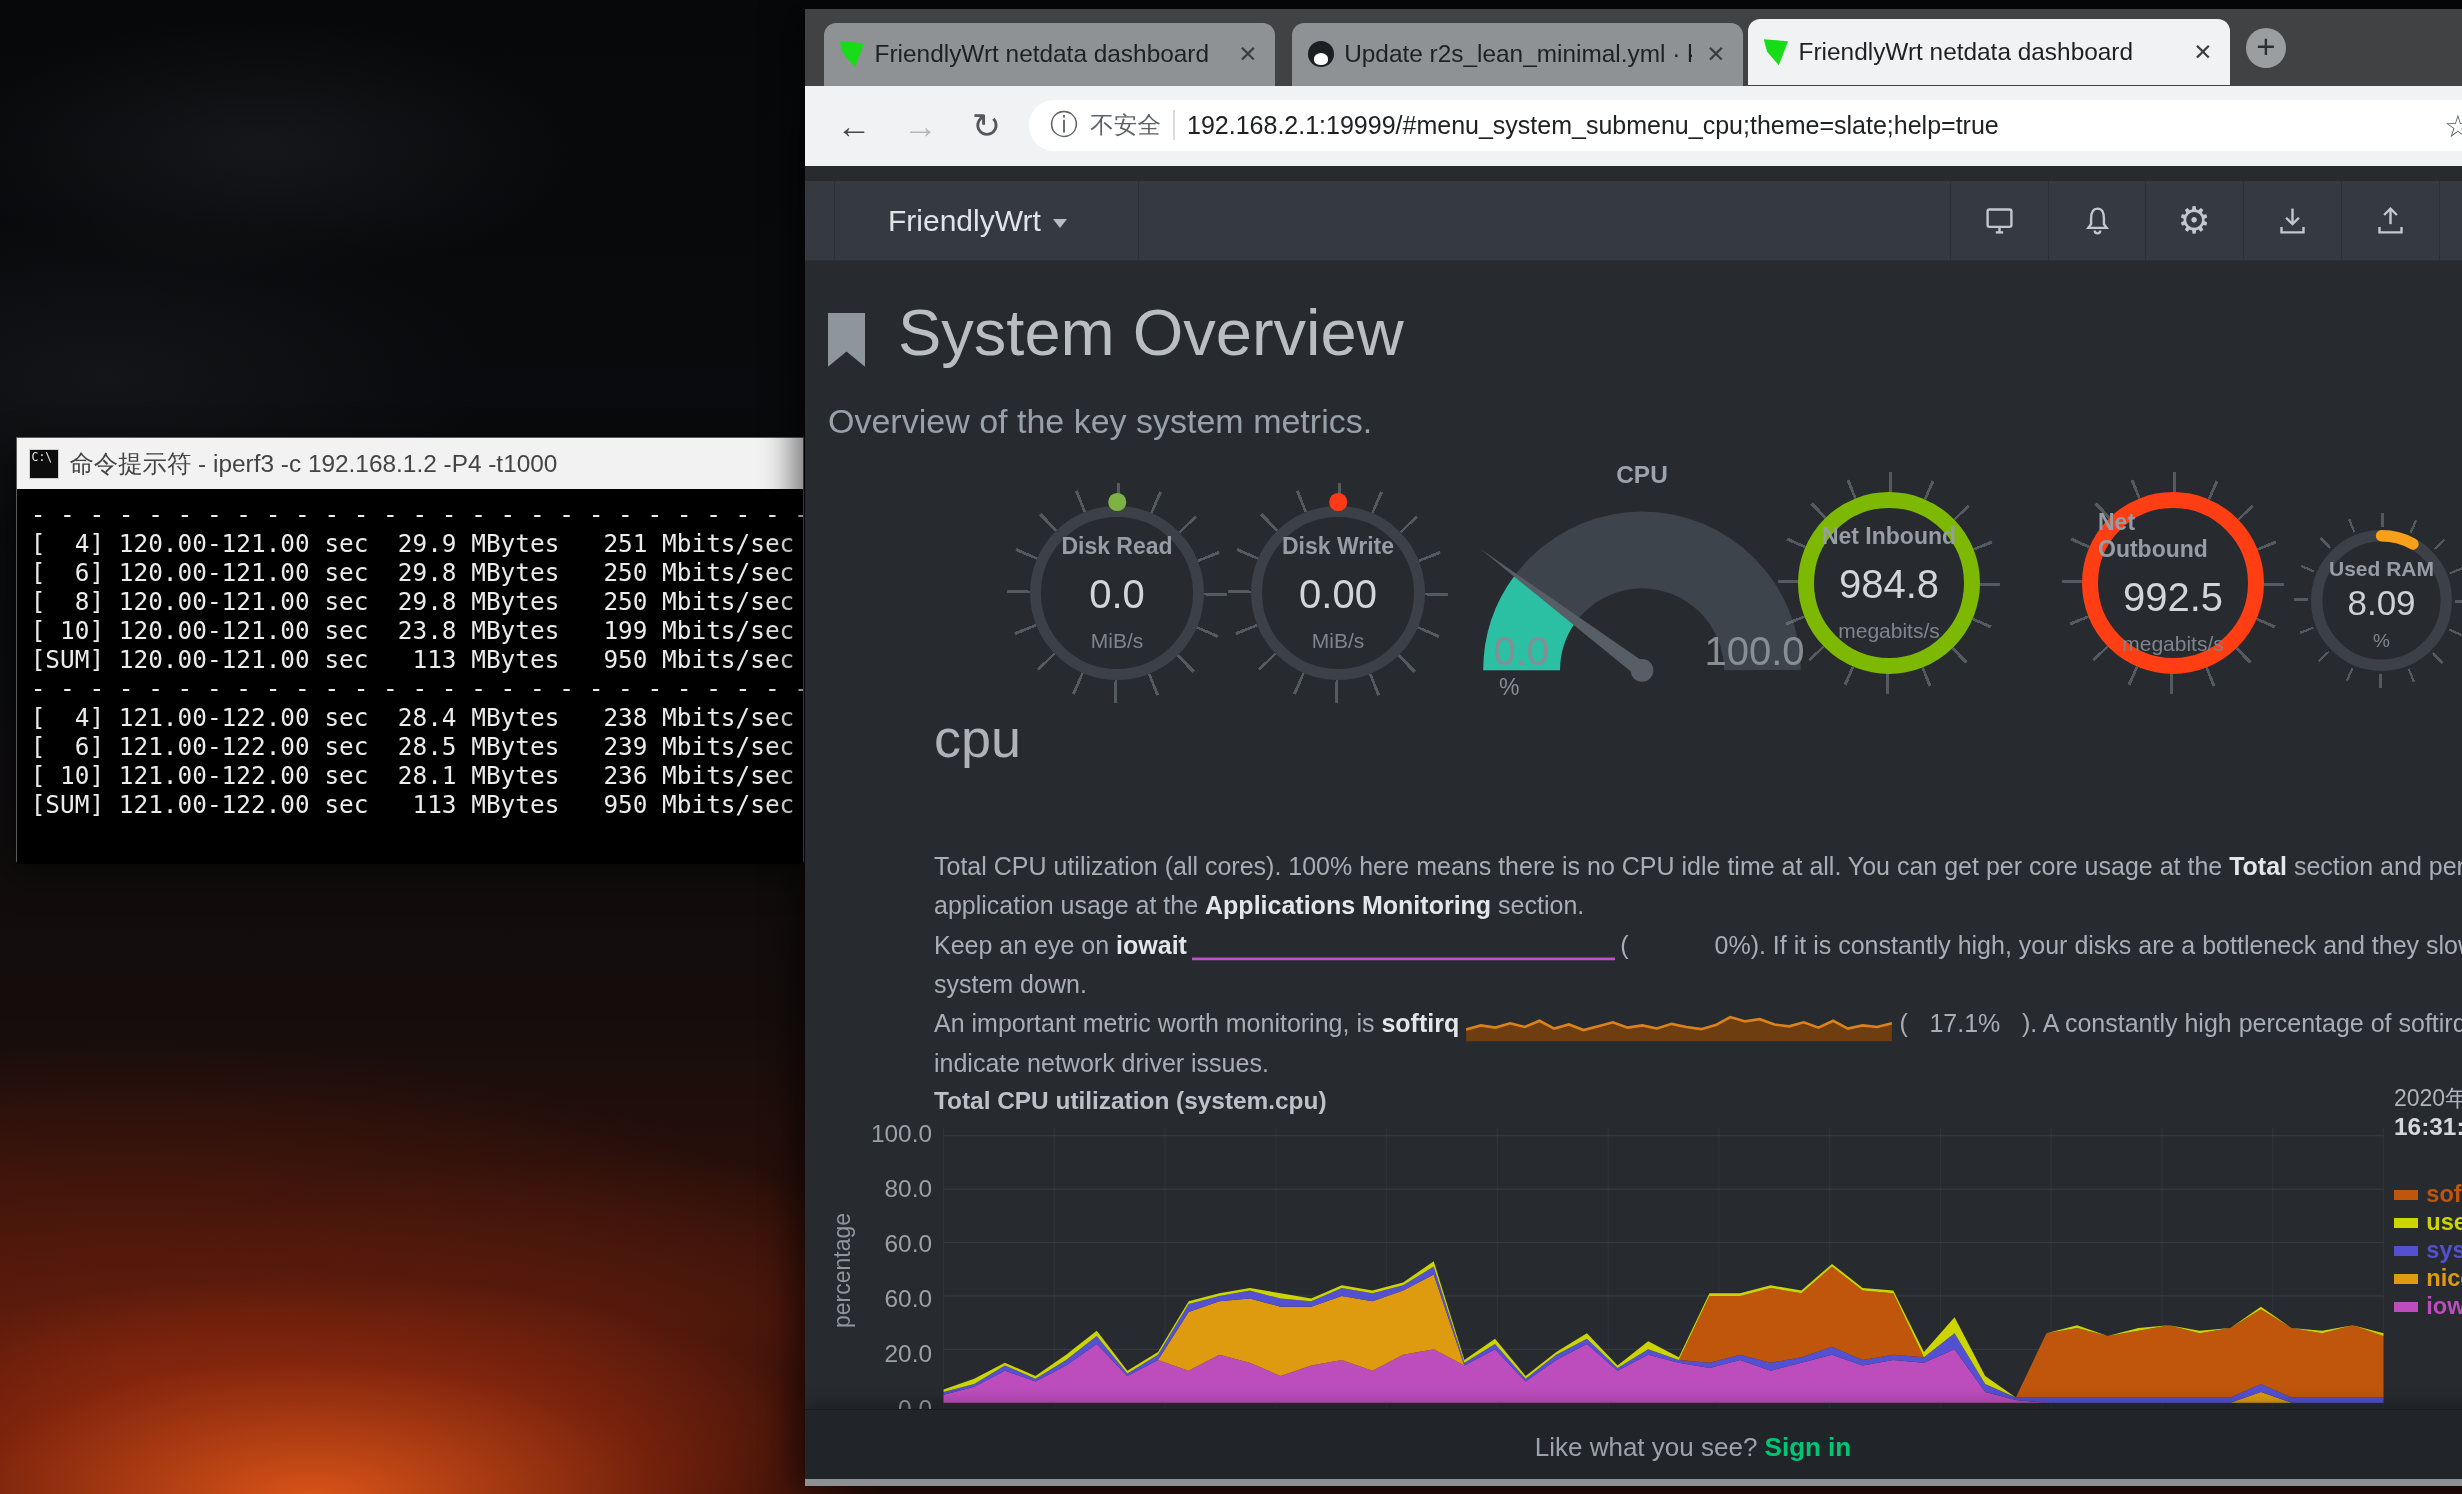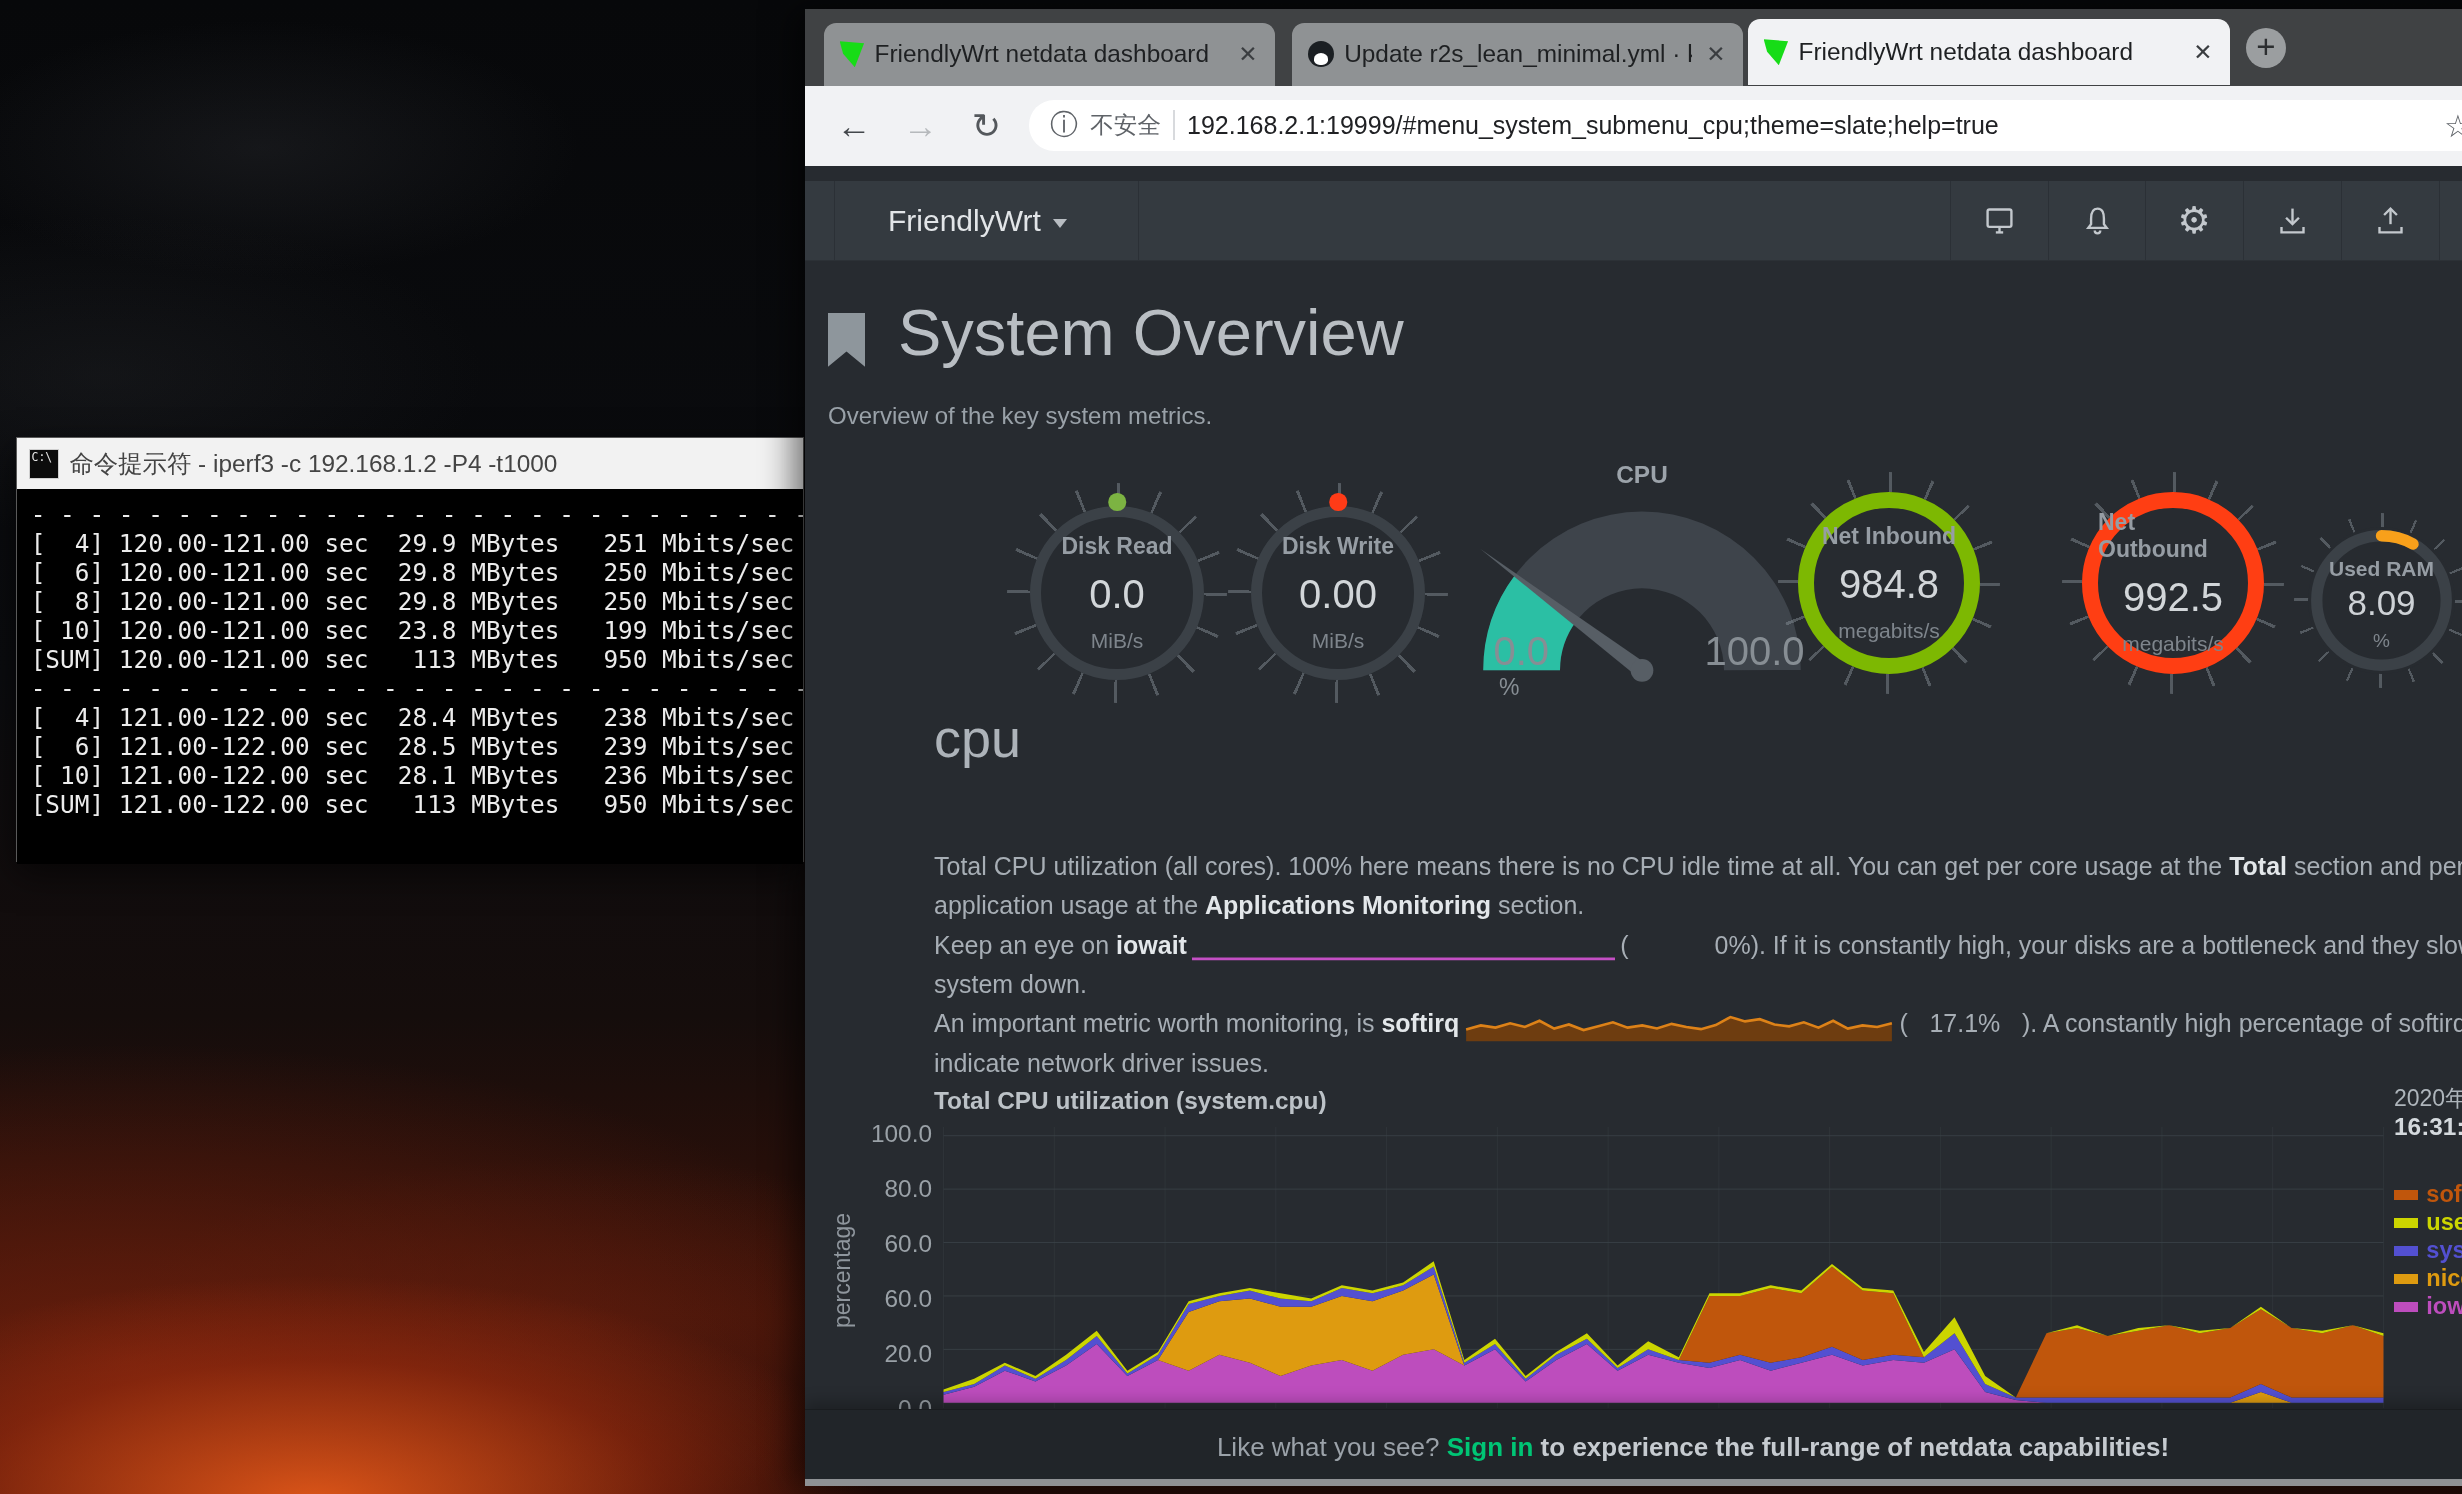--- a/index.html
+++ b/index.html
@@ -63,21 +63,21 @@
   .brand-label { font-size:30px; color:#e2e5e8; }
   .caret { width:0; height:0; border-left:7.9px solid transparent; border-right:7.9px solid transparent;
     border-top:9.6px solid #b8bdc2; margin-top:5.2px; }
   .ndicon { position:absolute; top:0; width:98px; height:100%; display:flex; align-items:center; justify-content:center; color:#c3c8cd; }
   .ndicon svg { stroke:#c3c8cd; fill:none; stroke-width:2.6; }
   .gear-glyph { font-size:37px; color:#c3c8cd; }
 
   .hero-bookmark { position:absolute; left:23px; top:147px; width:37px; height:54px; background:#8e969c;
     clip-path:polygon(0 0,100% 0,100% 100%,50% 72%,0 100%); }
   .hero-title { position:absolute; left:93px; top:129px; font-size:65px; color:#b9bec3; white-space:nowrap; }
-  .hero-sub { position:absolute; left:23px; top:236px; font-size:24px; color:#99a1a8; white-space:nowrap; }
+  .hero-sub { position:absolute; left:23px; top:236px; font-size:34px; color:#99a1a8; white-space:nowrap; }
 
   
   .gauge { position:absolute; }
   .ticks { position:absolute; inset:0; border-radius:50%;
     background:repeating-conic-gradient(rgba(150,160,168,.4) 0 1.6deg, rgba(0,0,0,0) 1.6deg 22.5deg); }
   .cover { position:absolute; border-radius:50%; background:#272b30; }
   .ring { position:absolute; border-radius:50%; display:flex; flex-direction:column; align-items:center; justify-content:center; }
   .g-label { font-size:23px; font-weight:bold; color:#969da4; }
   .g-value { font-size:40px; color:#d2d6d9; margin-top:12.2px; }
   .g-unit { font-size:21px; color:#7e858c; margin-top:12.2px; }
@@ -368,18 +368,18 @@
           <span class="sw" style="background: rgb(222, 155, 16);"></span>
           <span class="lt" style="color: rgb(222, 155, 16);">nice</span>
         </div>
         <div class="legend-row" style="top: 1129px;">
           <span class="sw" style="background: rgb(189, 77, 189);"></span>
           <span class="lt" style="color: rgb(189, 77, 189);">iowait</span>
         </div>
       </div>
 
     <div class="footer">
-      <span class="f-pre">Like what you see? </span><span class="f-link">Sign in</span><span class="f-post"> to experience the full-range of netdata capabilities!</span>
+      <span class="f-pre">Like what you see? </span><span class="f-link">Sign in</span>
     </div>
 
   </div>
 </div>
 
 
 </body></html>

